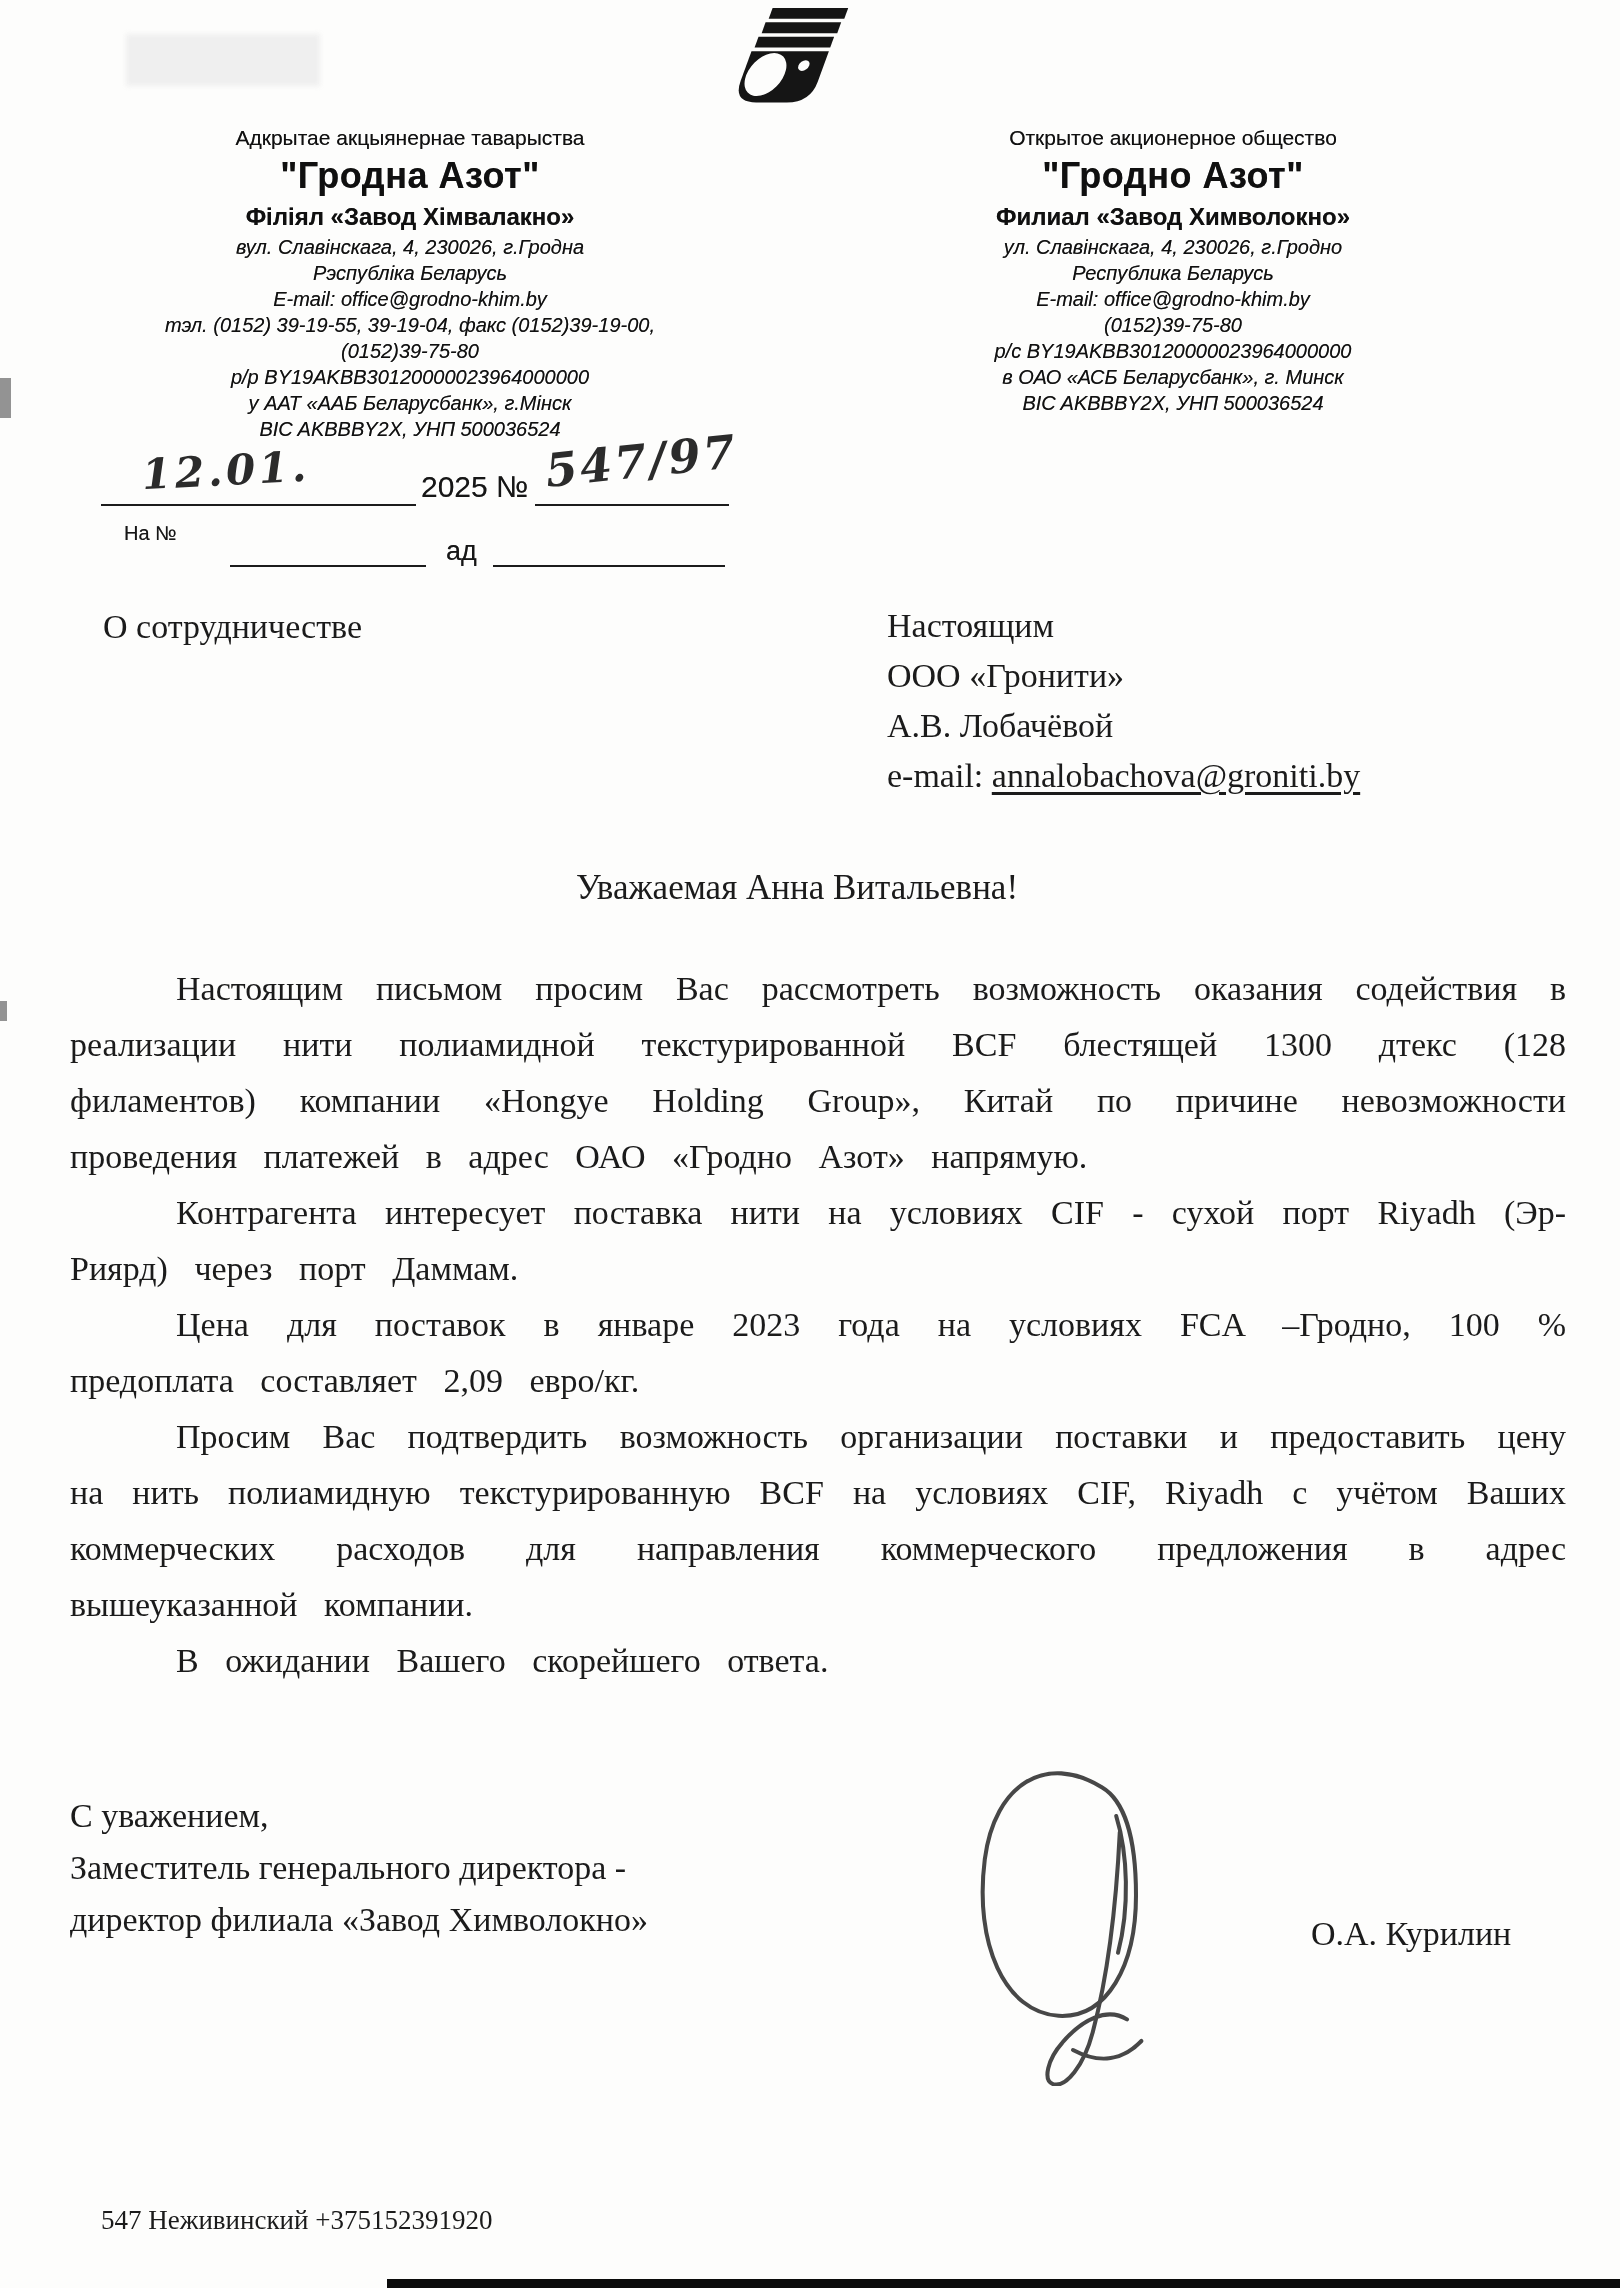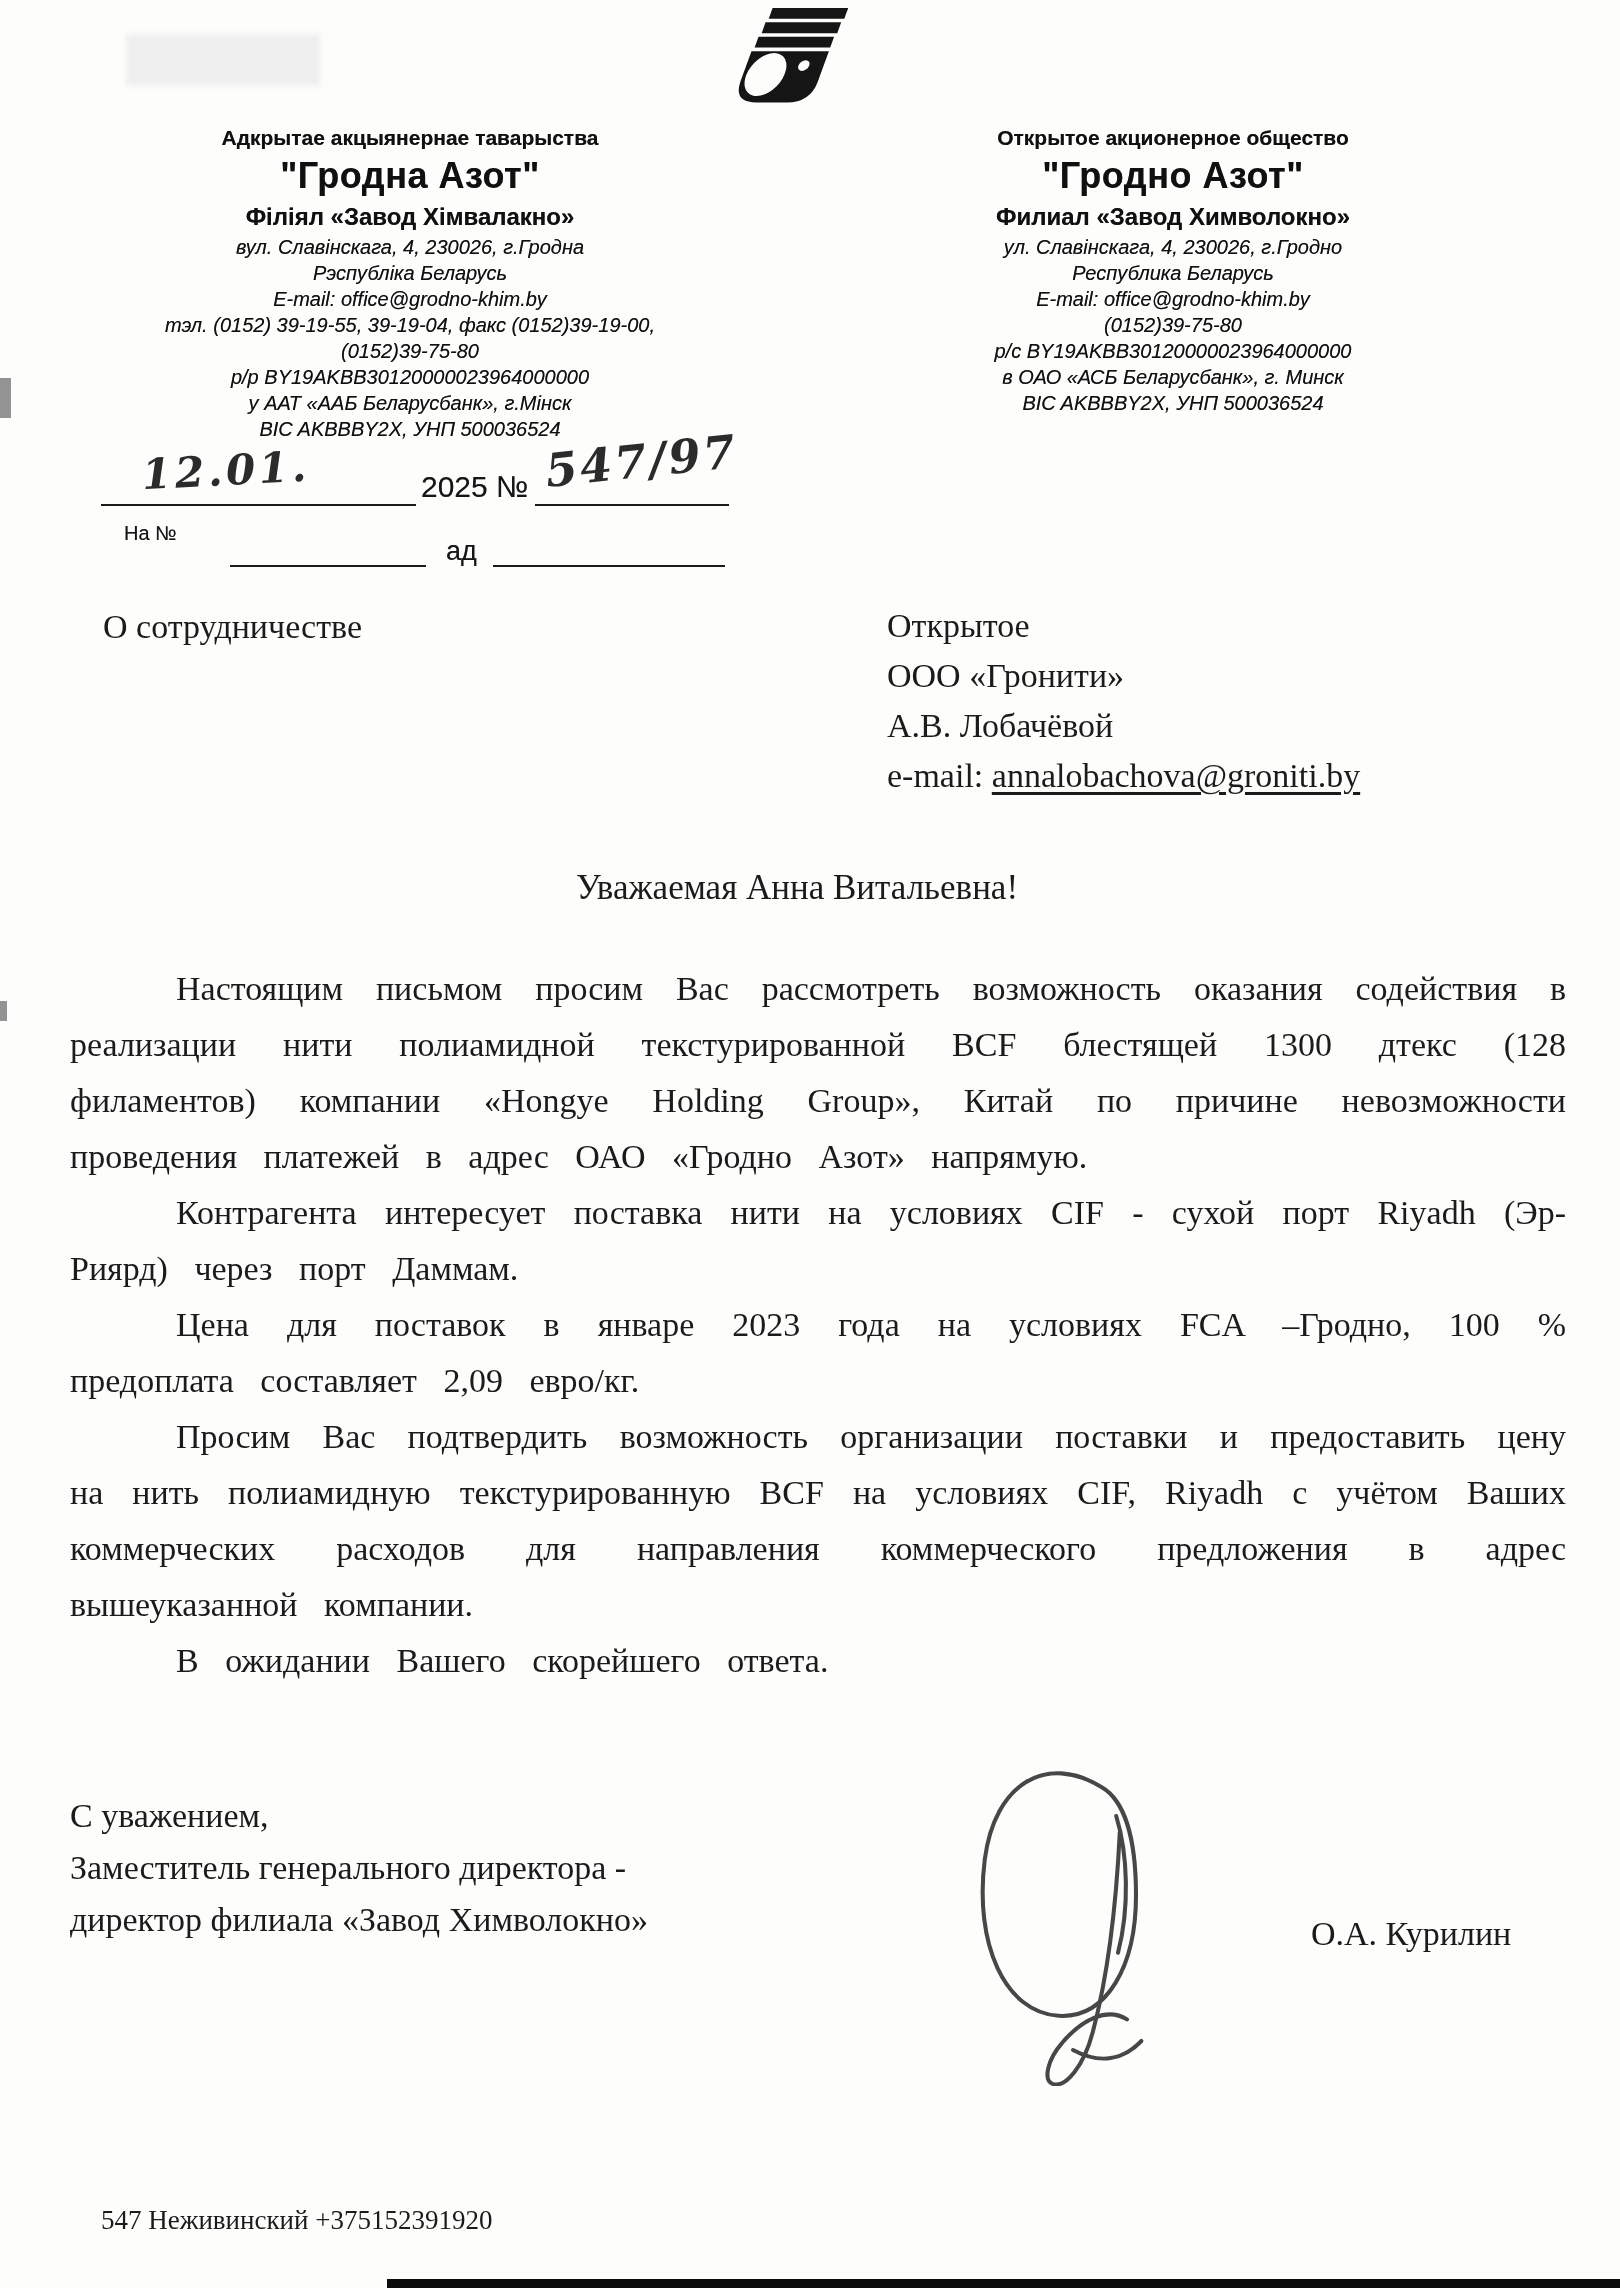--- a/index.html
+++ b/index.html
@@ -17,21 +17,21 @@
   .smudge.s2 { left:0; top:1001px; width:7.2px; height:20px; }
   .bottom-bar { position:absolute; left:387px; top:2279px; width:1233px; height:9px; background:#0b0b0b; }
 
   .logo { position:absolute; left:725px; top:5.4px; width:135px; height:101px; }
 
   .hdr-col { position:absolute; top:124px; width:648px; text-align:center;
              font-family:"Liberation Sans", sans-serif; color:#101010;
              text-shadow:0 0 0.5px rgba(0,0,0,.55); }
   .hdr-left  { left:86px; }
   .hdr-right { left:849px; }
-  .hdr-type   { font-size:21px; font-weight:bold; line-height:28px; }
+  .hdr-type   { font-size:21px; font-weight:normal; line-height:28px; }
   .hdr-name   { font-size:36px; font-weight:bold; line-height:47px; letter-spacing:0.5px; }
   .hdr-branch { font-size:24px; font-weight:bold; line-height:35px; }
   .hdr-line   { font-size:20px; line-height:26px;font-style:italic; }
 
   .ref-area { position:absolute; left:0; top:0; width:1620px; height:0; }
   .uline { position:absolute; border-bottom:2.7px solid #1c1c1c; }
   .u1 { left:101px; top:468px; width:315px; height:38px; }
   .u2 { left:535px; top:468px; width:194px; height:38px; }
   .u3 { left:230px; top:535px; width:196px; height:32px; }
   .u4 { left:493px; top:535px; width:232px; height:32px; }
@@ -119,21 +119,21 @@
     <div class="uline u2"></div>
     <span class="printed pr-na">На №</span>
     <div class="uline u3"></div>
     <span class="printed pr-ad">ад</span>
     <div class="uline u4"></div>
   </div>
 
   <div class="subject">О сотрудничестве</div>
 
   <div class="addressee">
-    <div>Открытое</div>
+    <div>Настоящим</div>
     <div>ООО «Гронити»</div>
     <div>А.В. Лобачёвой</div>
     <div><span>e-mail: </span><span class="email-val">annalobachova@groniti.by</span></div>
   </div>
 
   <div class="salutation">Уважаемая Анна Витальевна!</div>
 
   <div class="body-block">
     <p>Настоящим письмом просим Вас рассмотреть возможность оказания содействия в реализации нити полиамидной текстурированной BCF блестящей 1300 дтекс (128 филаментов) компании «Hongye Holding Group», Китай по причине невозможности проведения платежей в адрес ОАО «Гродно Азот» напрямую.</p>
     <p>Контрагента интересует поставка нити на условиях  CIF - сухой порт Riyadh (Эр-Риярд) через порт Даммам.</p>

